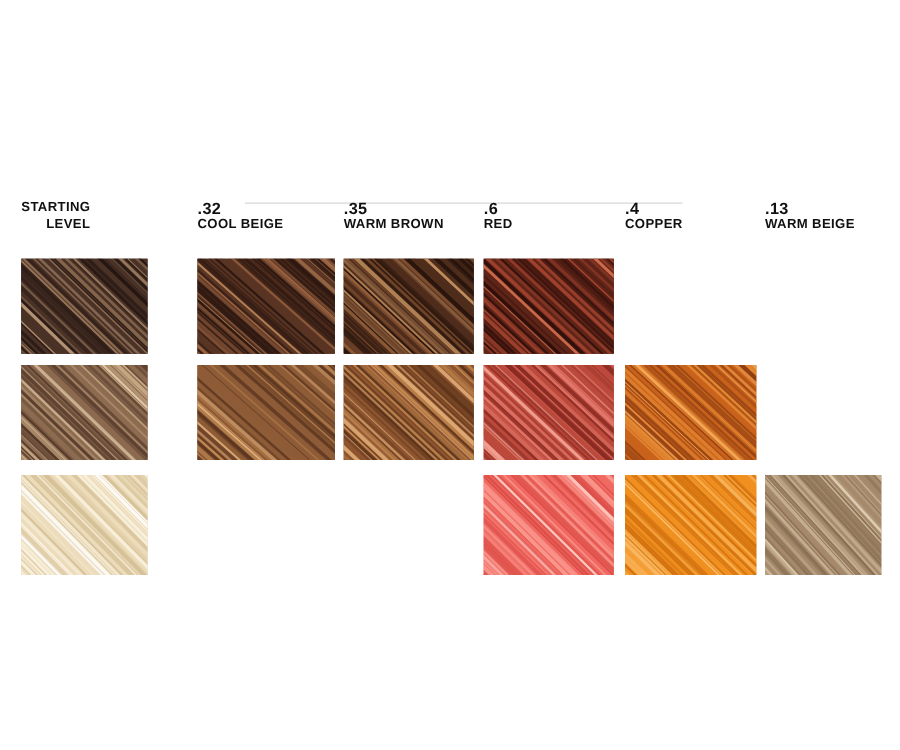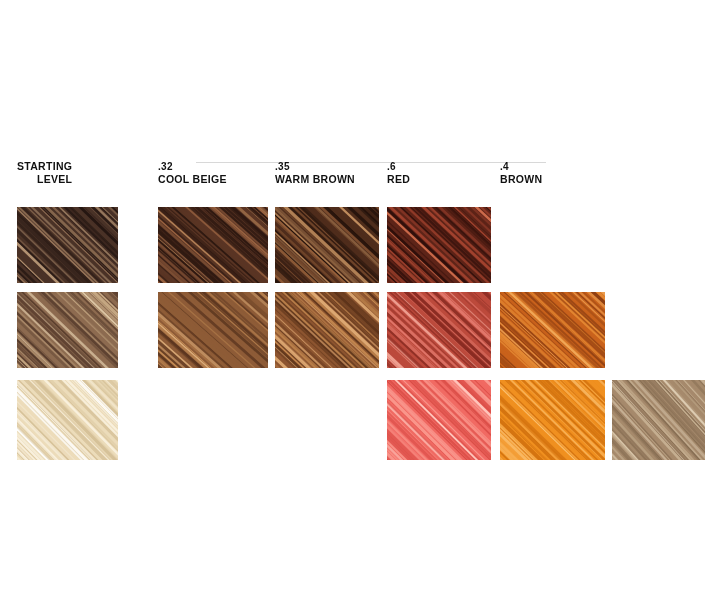--- a/index.html
+++ b/index.html
@@ -37,21 +37,21 @@
     position: absolute;
     top: 160px;
     font-weight: bold;
     color: #111111;
     letter-spacing: 0.2px;
     line-height: 13px;
     white-space: nowrap;
   }
   .col-head .code {
     display: block;
-    font-size: 10px;
+    font-size: 13px;
     letter-spacing: 0.3px;
   }
   .col-head .name {
     display: block;
     font-size: 10.5px;
     letter-spacing: 0.3px;
     text-align: right;
   }
   .col-head.starting .code {
     font-size: 10.5px;
@@ -86,21 +86,25 @@
     <div class="col-head" style="left: 275px;">
       <span class="code">.35</span>
       <span class="name">WARM BROWN</span>
     </div>
     <div class="col-head" style="left: 387px;">
       <span class="code">.6</span>
       <span class="name">RED</span>
     </div>
     <div class="col-head" style="left: 500px;">
       <span class="code">.4</span>
-      <span class="name">BROWN</span>
+      <span class="name">COPPER</span>
+    </div>
+    <div class="col-head" style="left: 612px;">
+      <span class="code">.13</span>
+      <span class="name">WARM BEIGE</span>
     </div>
     <div class="swatch" style="left: 17px; top: 207px; width: 101px; height: 76px; background: rgb(74, 50, 39);">
       <svg class="strands" viewBox="0 0 400 400" preserveAspectRatio="none">
         <rect x="0" y="0" width="400" height="400" fill="#4a3227"></rect>
         <g transform="rotate(-38 200 200)">
           <rect x="-200.00" y="-220" width="3.55" height="840" fill="#231511" opacity="0.50"></rect>
           <rect x="-196.84" y="-220" width="6.49" height="840" fill="#9d7a5c" opacity="0.80"></rect>
           <rect x="-192.75" y="-220" width="6.24" height="840" fill="#9d7a5c" opacity="0.41"></rect>
           <rect x="-183.86" y="-220" width="2.03" height="840" fill="#9d7a5c" opacity="0.61"></rect>
           <rect x="-182.44" y="-220" width="2.79" height="840" fill="#4a3227" opacity="0.59"></rect>

